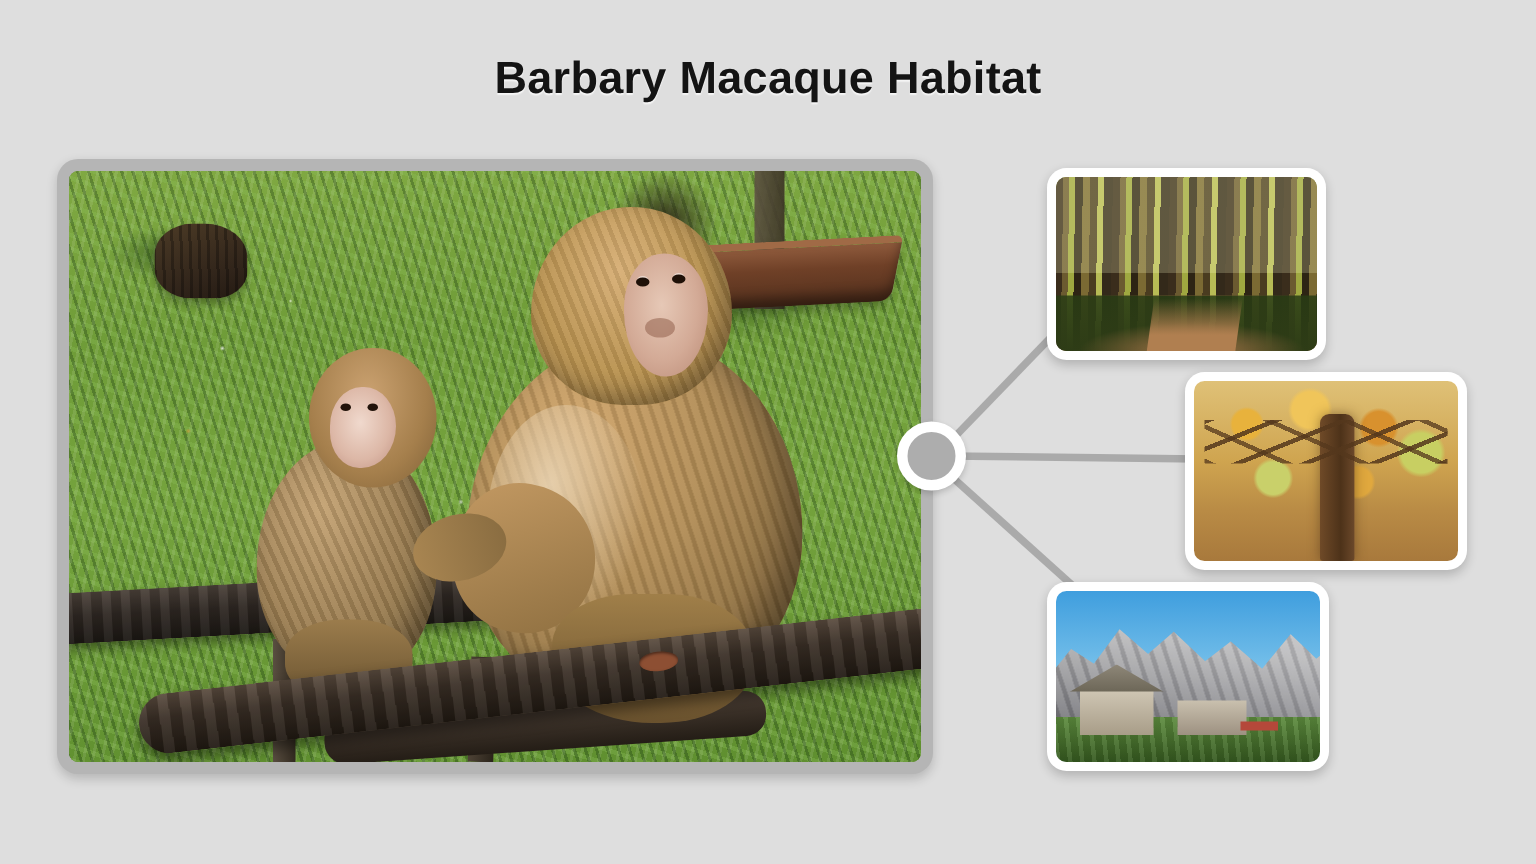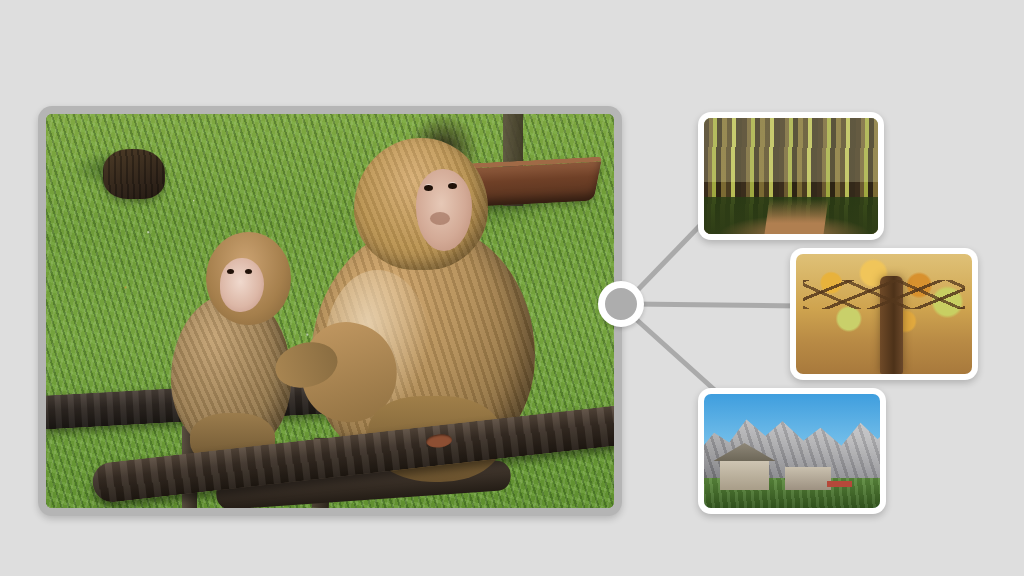--- a/index.html
+++ b/index.html
@@ -374,20 +374,21 @@
     position:absolute; left:70%; bottom:18%;
     width:14%; height:6%;
     background:#b5483a;
   }
 </style>
 </head>
 <body>
 
 <div class="stage">
 
+  <div class="page-title">Barbary Macaque Habitat</div>
 
   <svg class="connectors" width="1024" height="576">
     <line x1="628" y1="300" x2="742" y2="182" stroke="#aaaaaa" stroke-width="5"></line>
     <line x1="632" y1="304" x2="800" y2="306" stroke="#aaaaaa" stroke-width="5"></line>
     <line x1="628" y1="312" x2="748" y2="420" stroke="#aaaaaa" stroke-width="5"></line>
   </svg>
 
   <div class="hero-frame">
     <div class="hero-photo">
       <div class="grass"></div>

